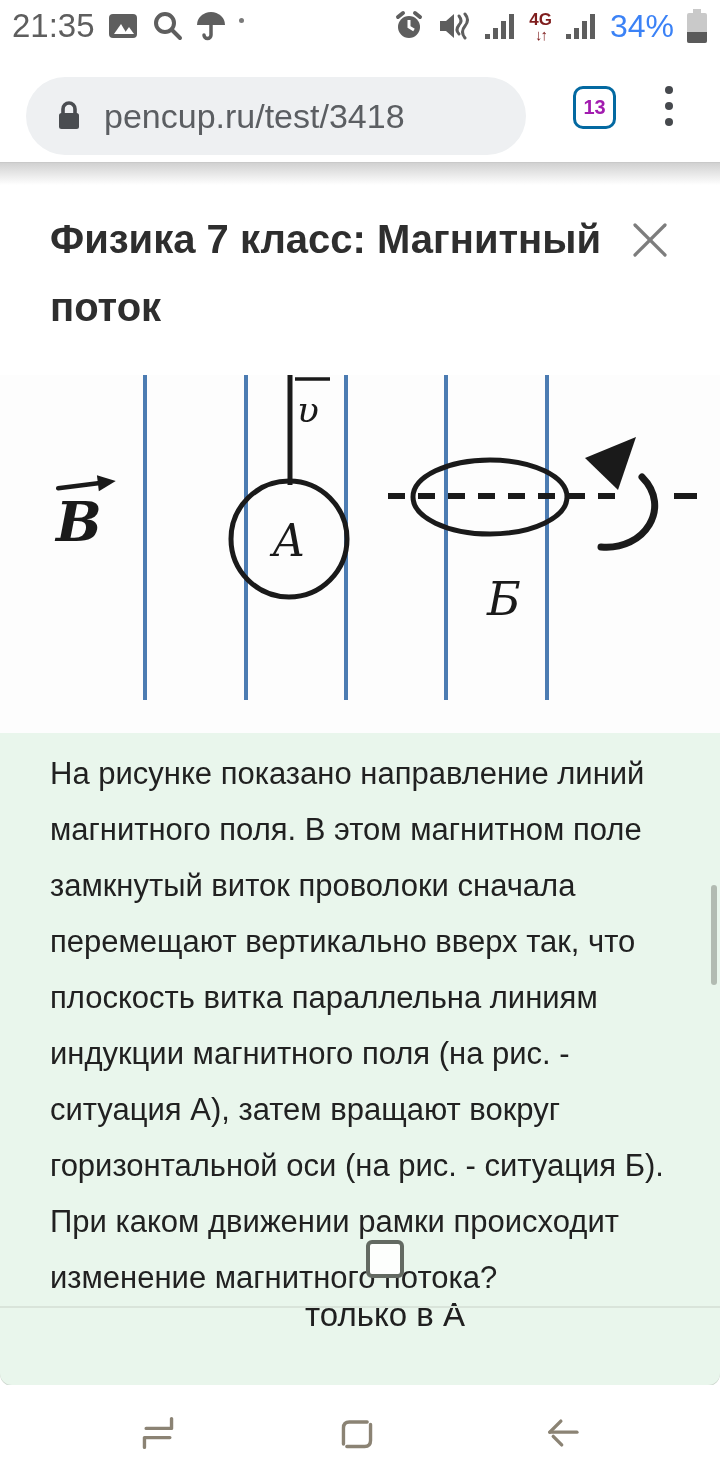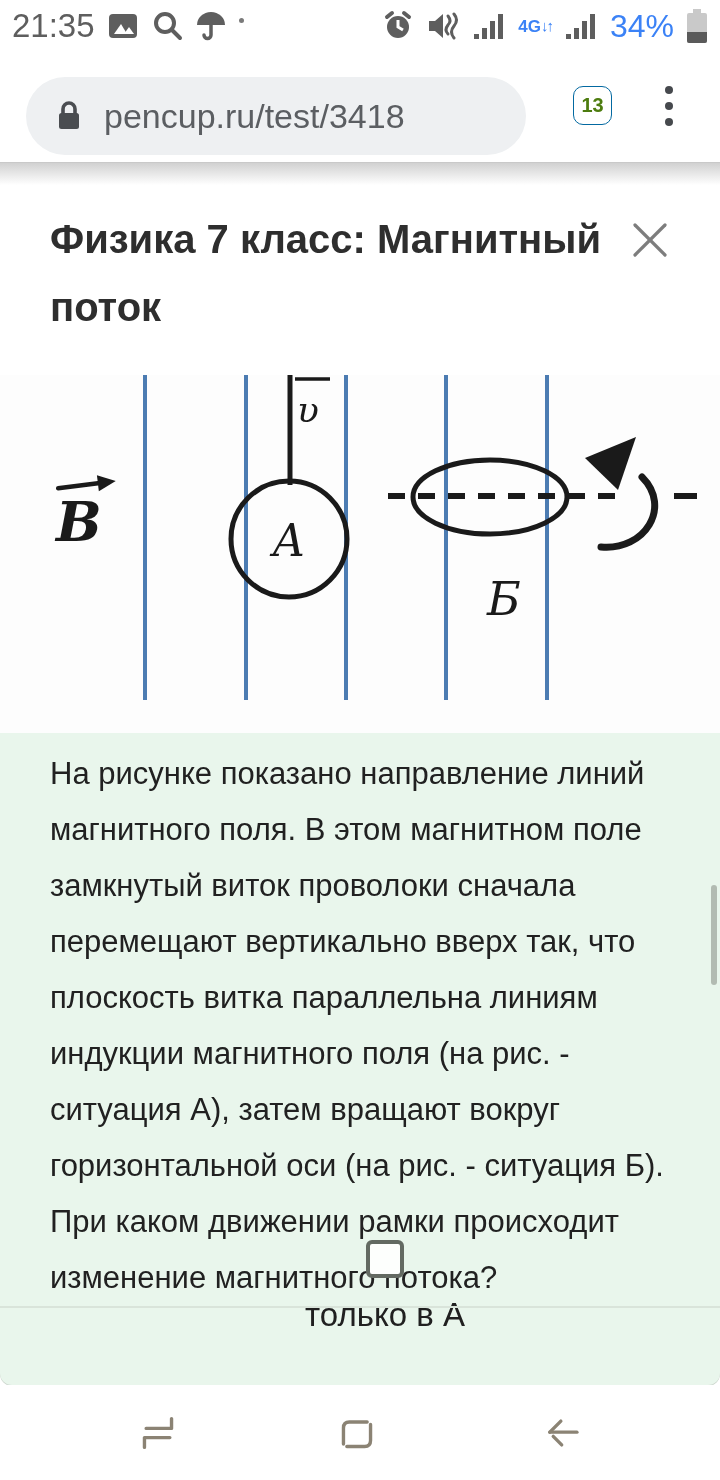--- a/index.html
+++ b/index.html
@@ -12,34 +12,34 @@
   
   .status-bar{
     position:absolute;top:0;left:0;width:720px;height:52px;
     display:flex;align-items:center;justify-content:space-between;
     padding:0 12px;box-sizing:border-box;background:#fff;color:#5e5e5e;
   }
   .sb-left,.sb-right{display:flex;align-items:center;gap:12px;}
   .sb-time{font-size:33px;color:#5e5e5e;letter-spacing:0;}
   .sb-pct{font-size:32px;color:#3b82f6;}
   .sb-ico{display:inline-flex;align-items:center;justify-content:center;}
-  .sb-4g{display:flex;flex-direction:row;align-items:center;line-height:1;color:#3b82f6;}
+  .sb-4g{display:flex;flex-direction:column;align-items:center;line-height:1;color:#7f1d1d;}
   .sb-4g .t{font-size:17px;font-weight:bold;}
   .sb-4g .a{font-size:15px;margin-top:-1px;letter-spacing:-2px;}
   .sb-dot{width:5px;height:5px;border-radius:50%;background:#7a7a7a;margin-top:-12px;}
   
   .chrome{position:absolute;top:52px;left:0;width:720px;height:110px;background:#fff;}
   .url-pill{
     position:absolute;left:26px;top:12px;width:500px;height:78px;border-radius:39px;
     background:#eef0f2;display:flex;align-items:center;padding-left:30px;box-sizing:border-box;gap:22px;margin-top:13px;
   }
   .url-text{font-size:34px;color:#5b5e62;}
   .tab-counter{
-    position:absolute;left:573px;top:34px;width:37px;height:37px;border:1px solid #0369a1;border-radius:10px;
-    display:flex;align-items:center;justify-content:center;font-size:20px;font-weight:bold;color:#4d7c0f;background:#fff;
+    position:absolute;left:573px;top:34px;width:37px;height:37px;border:3px solid #0369a1;border-radius:10px;
+    display:flex;align-items:center;justify-content:center;font-size:20px;font-weight:bold;color:#a21caf;background:#fff;
   }
   .kebab{position:absolute;left:654px;top:24px;width:30px;height:60px;display:flex;flex-direction:column;align-items:center;justify-content:center;gap:8px;}
   .kebab i{width:8px;height:8px;border-radius:50%;background:#46494d;}
   
   .page-shadow{
     position:absolute;top:162px;left:0;width:720px;height:22px;
     background:linear-gradient(to bottom, rgba(90,90,90,0.28), rgba(90,90,90,0));
     border-top:1px solid #c9c9c9;
   }
   .quiz-title{

